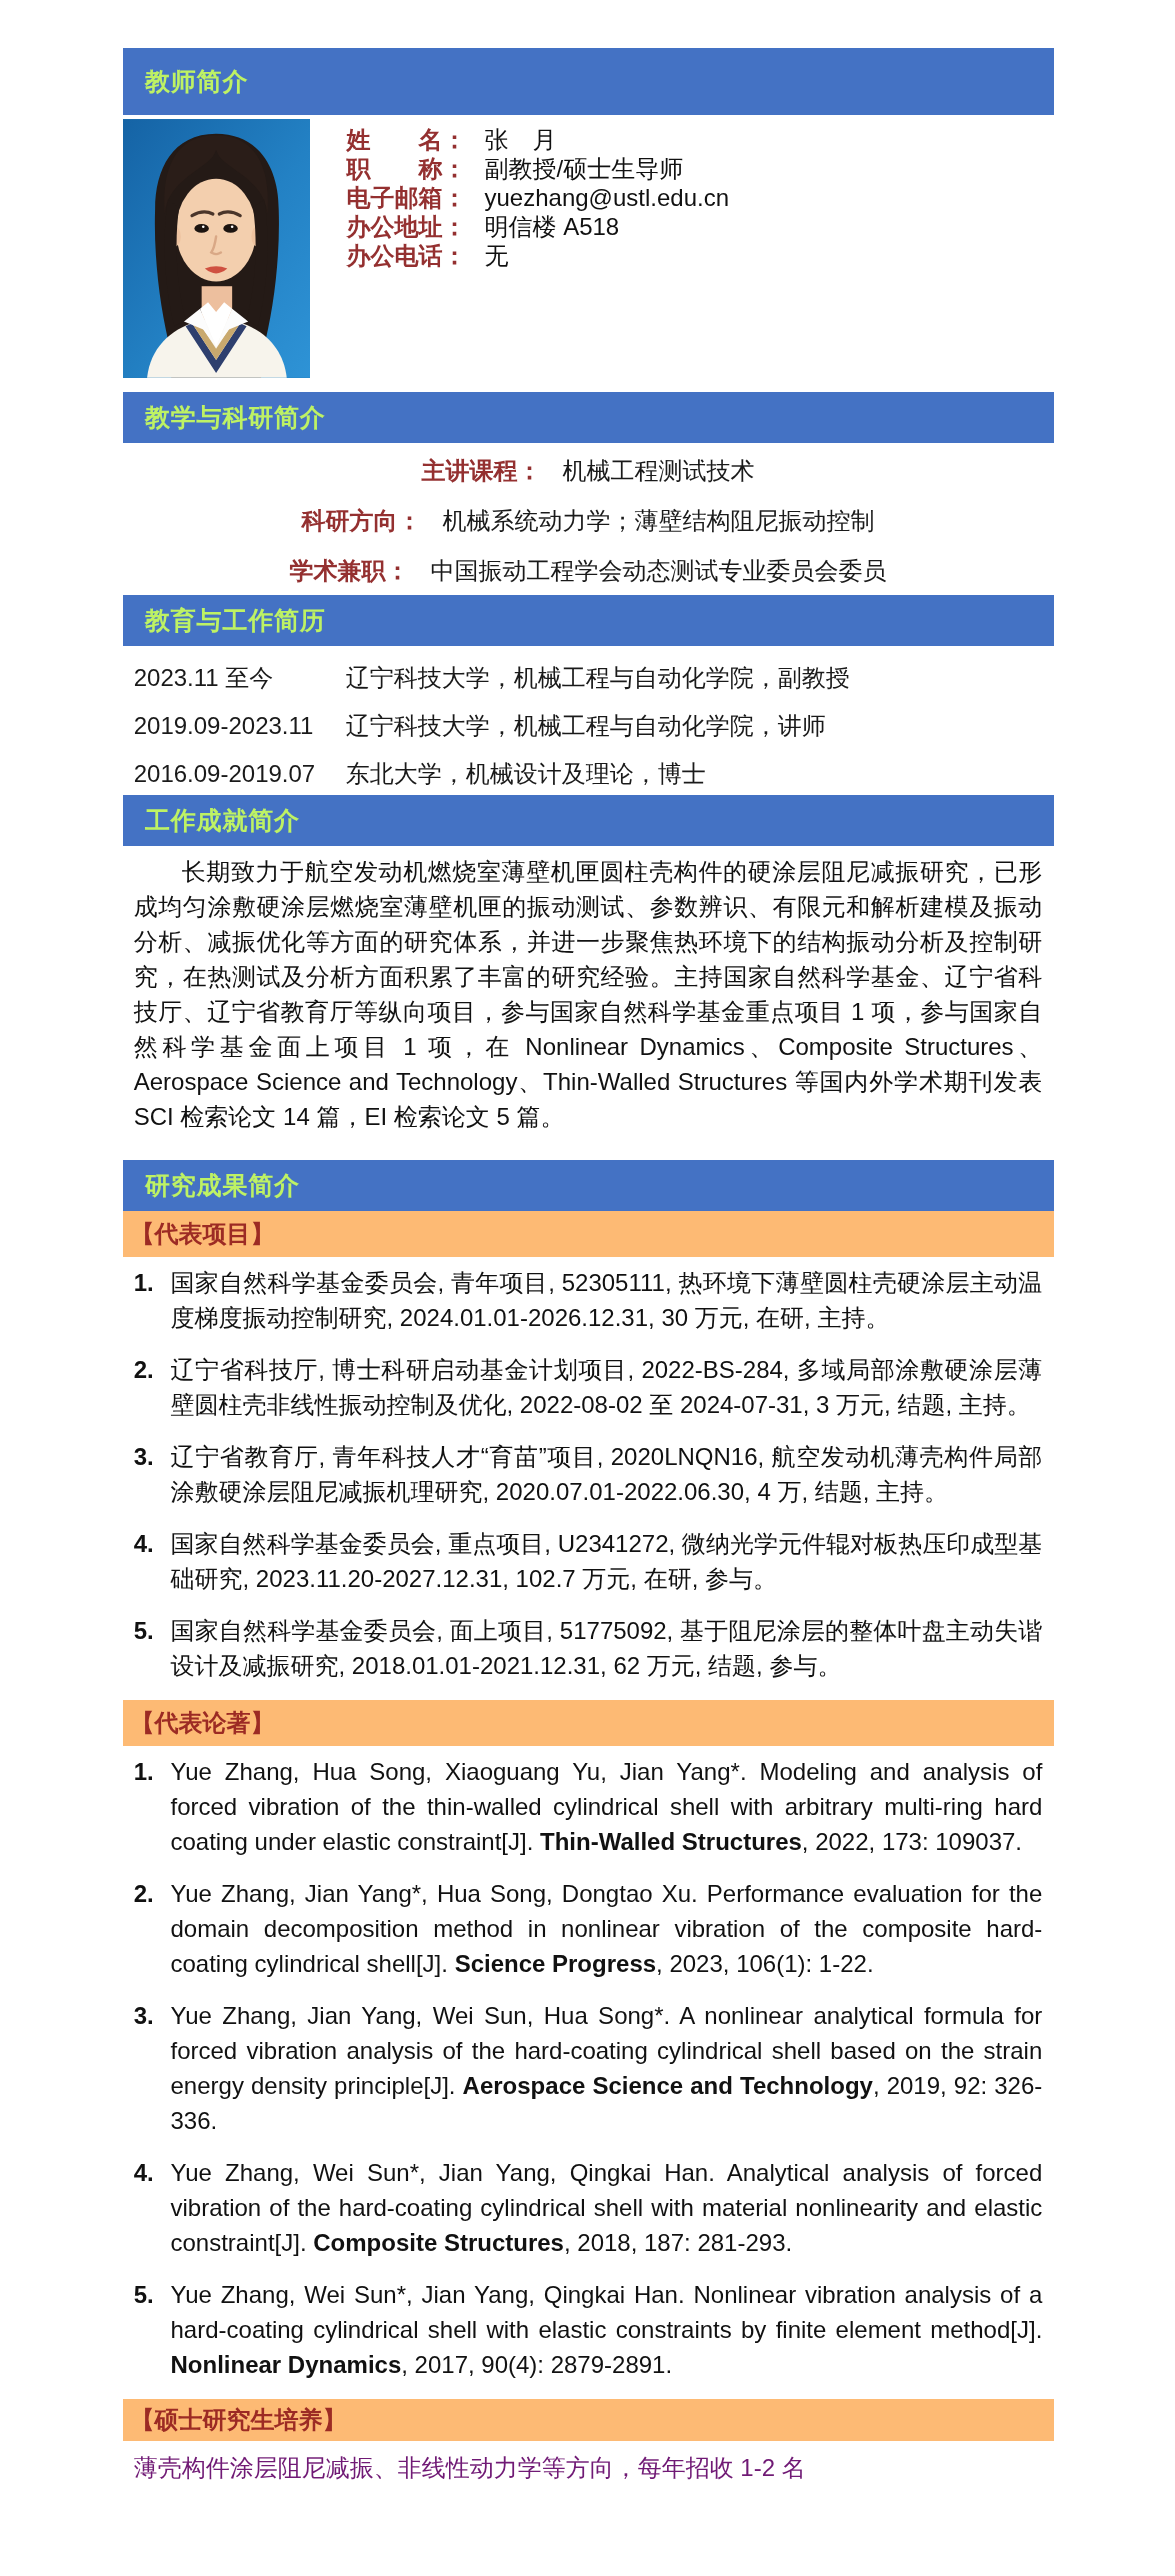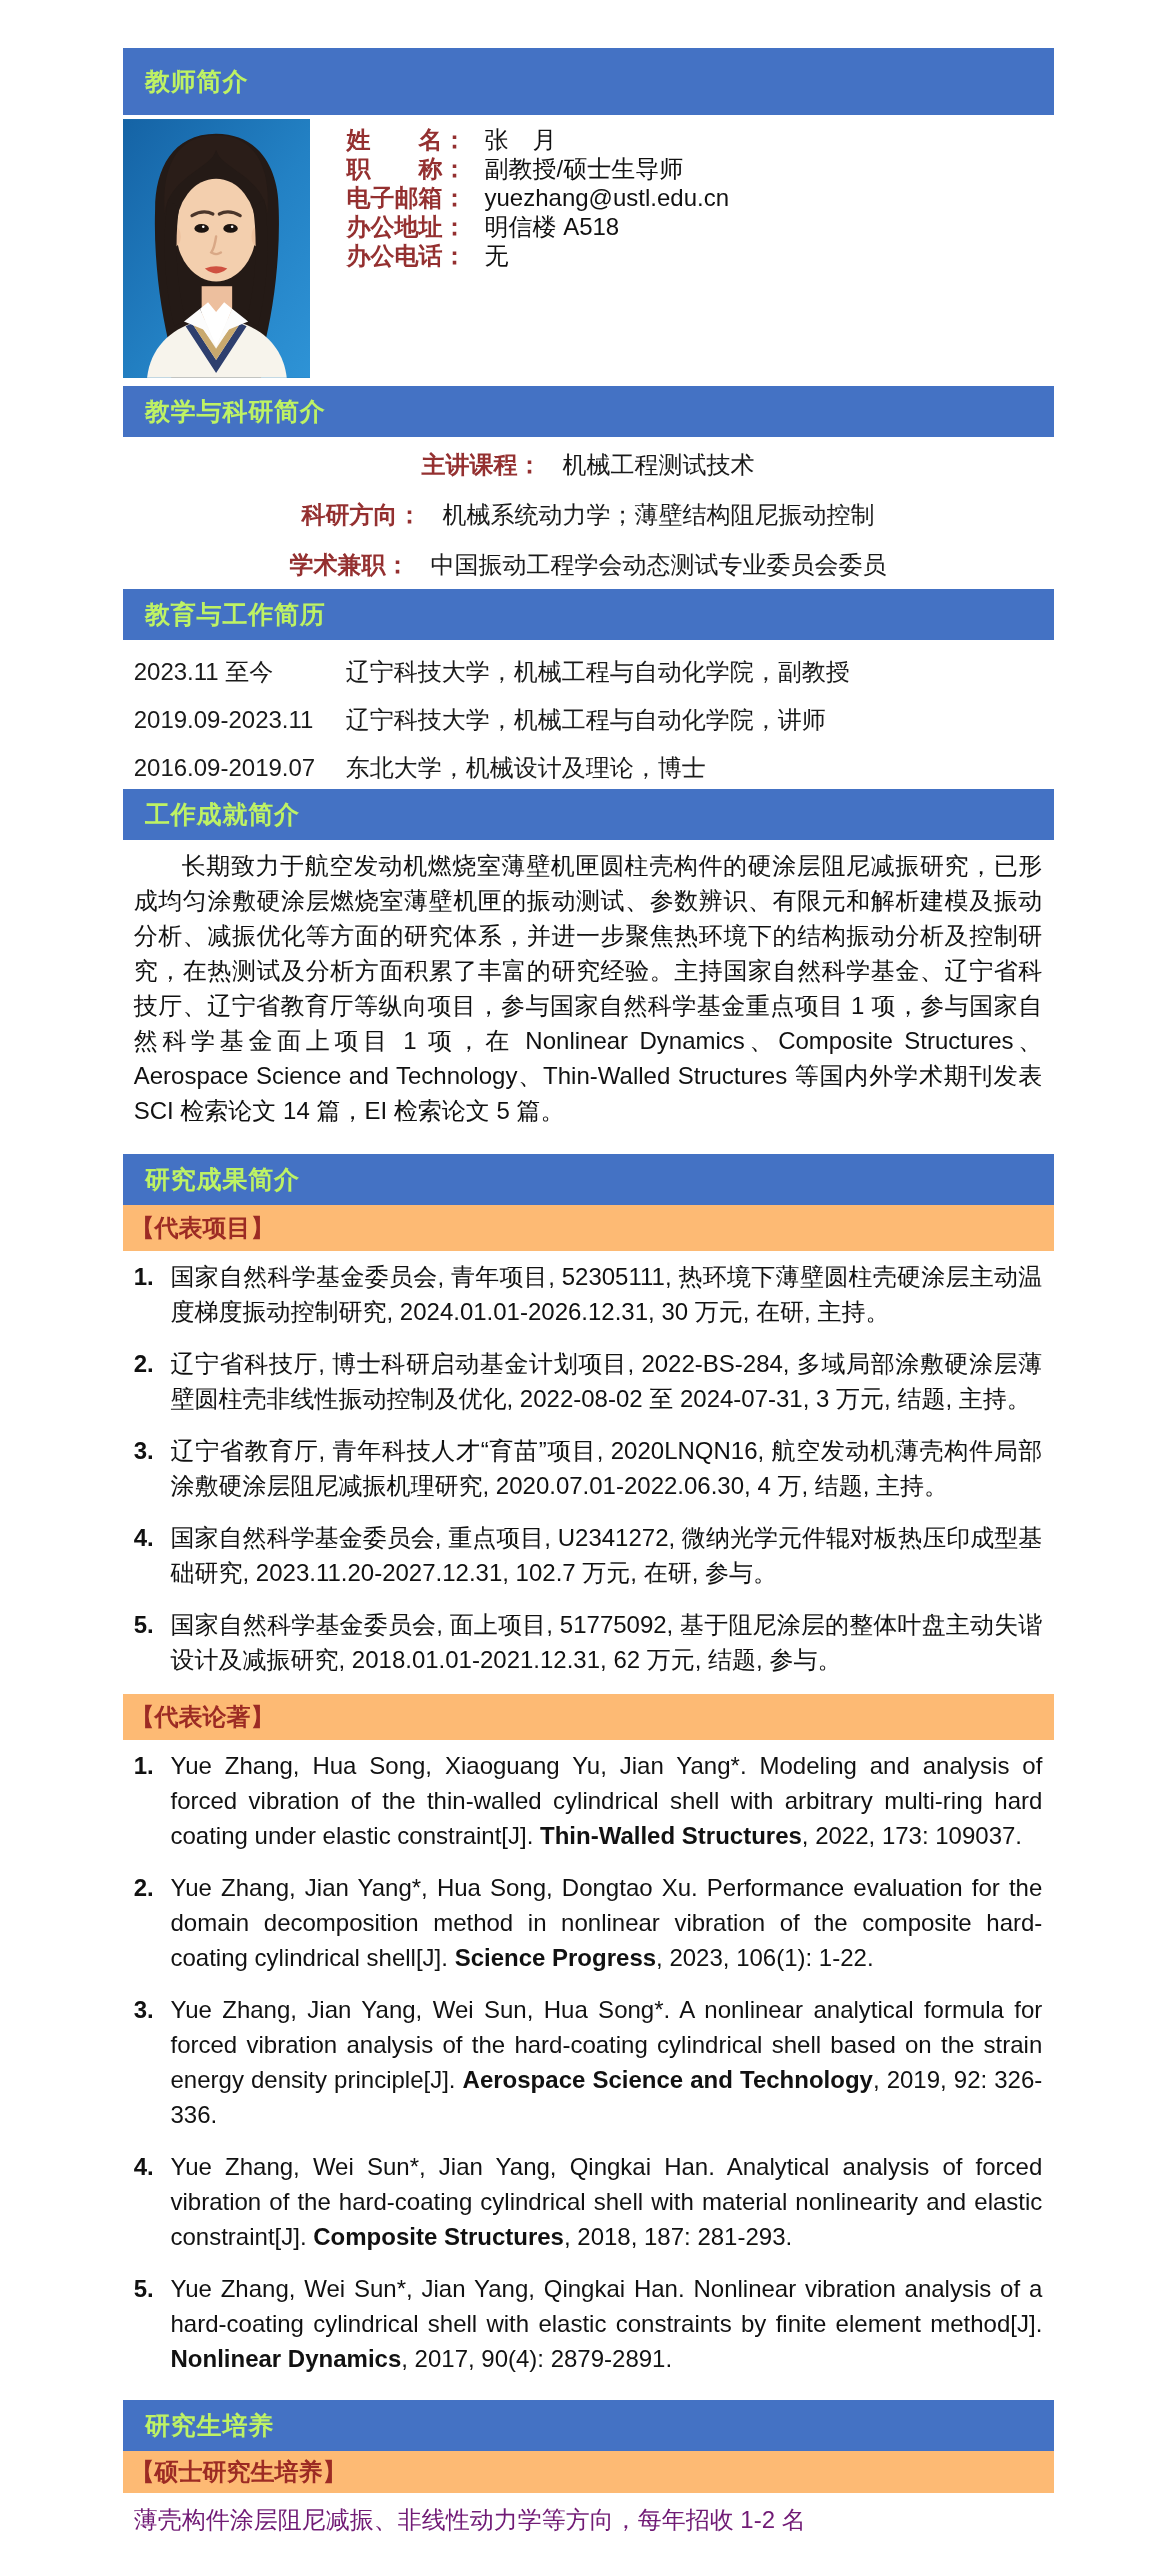--- a/index.html
+++ b/index.html
@@ -81,21 +81,21 @@
     position:absolute; left:11.2px; top:0;
     font-weight:bold;
   }
   .journal { font-weight:bold; }
 
   .grad-text {
     margin-top:11px; padding:0 11.2px;
     font-size:24px; line-height:32px; color:#701a75;
   }
 
-  .mt10 { margin-top:8px;align-items:center; }
+  .mt10 { margin-top:14px;align-items:center; }
   .mt30 { margin-top:24px; }
   .mt32 { margin-top:26px; }
 </style>
 </head>
 <body>
 
 <div class="page">
 
   <div class="section-bar first">
     <span>教师简介</span>
@@ -241,22 +241,19 @@
       <span class="num">3.</span><span>Yue Zhang, Jian Yang, Wei Sun, Hua Song*. A nonlinear analytical formula for forced vibration analysis of the hard-coating cylindrical shell based on the strain energy density principle[J]. </span><span class="journal">Aerospace Science and Technology</span><span>, 2019, 92: 326-336.</span>
     </div>
     <div class="num-item">
       <span class="num">4.</span><span>Yue Zhang, Wei Sun*, Jian Yang, Qingkai Han. Analytical analysis of forced vibration of the hard-coating cylindrical shell with material nonlinearity and elastic constraint[J]. </span><span class="journal">Composite Structures</span><span>, 2018, 187: 281-293.</span>
     </div>
     <div class="num-item">
       <span class="num">5.</span><span>Yue Zhang, Wei Sun*, Jian Yang, Qingkai Han. Nonlinear vibration analysis of a hard-coating cylindrical shell with elastic constraints by finite element method[J]. </span><span class="journal">Nonlinear Dynamics</span><span>, 2017, 90(4): 2879-2891.</span>
     </div>
   </div>
 
-  <div class="section-bar mt30">
-    <span>研究生培养</span>
-  </div>
   <div class="sub-band" style="height:42px;">
     <span>【硕士研究生培养】</span>
   </div>
   <p class="grad-text">薄壳构件涂层阻尼减振、非线性动力学等方向，每年招收 1-2 名</p>
 
 </div>
 
 
 </body></html>

